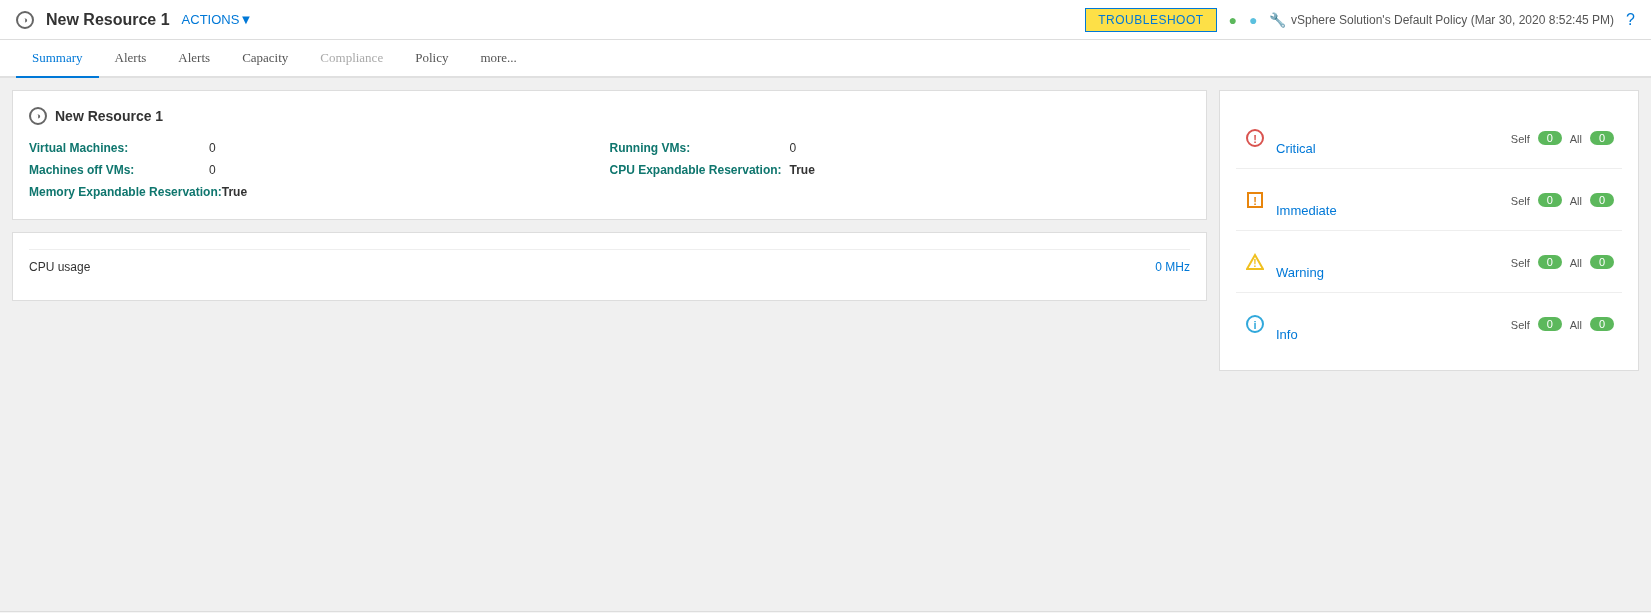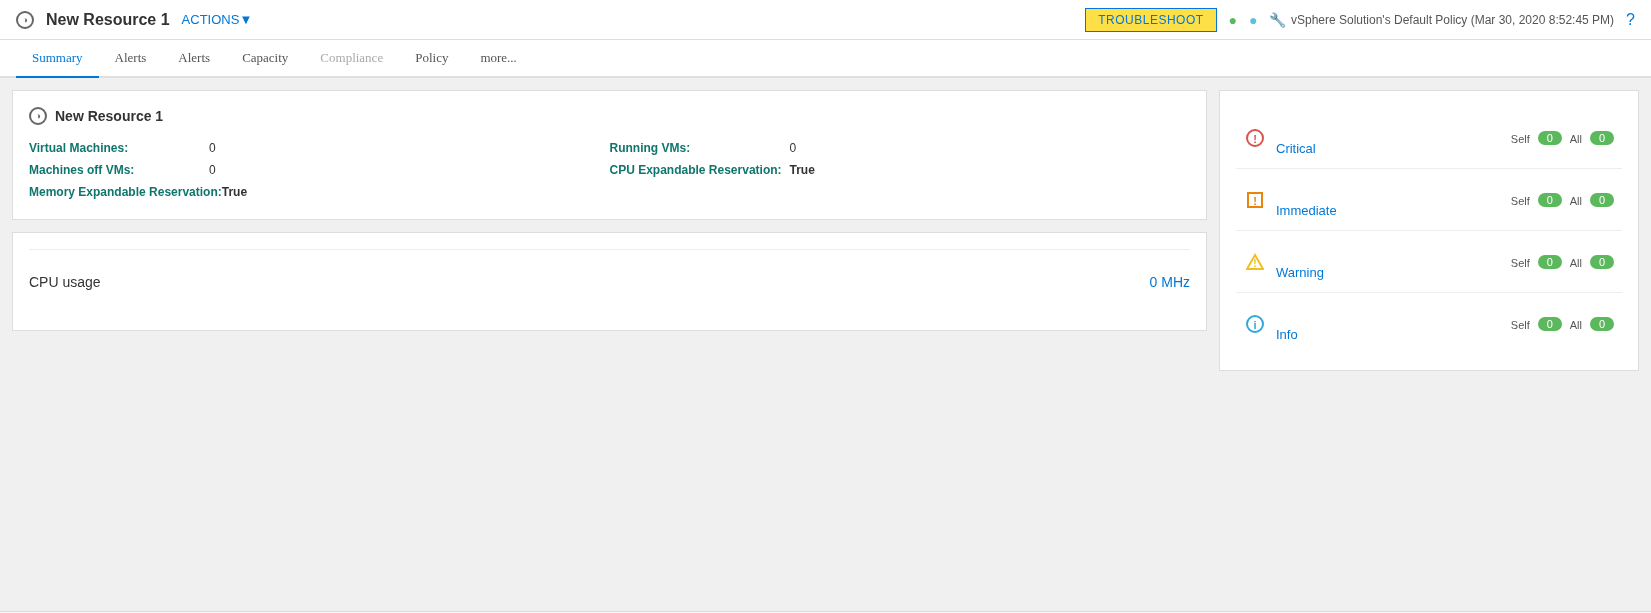--- a/index.html
+++ b/index.html
@@ -174,23 +174,23 @@
     }
     .info-value.bold {
       font-weight: bold;
     }
 
     
     .util-row {
       display: flex;
       align-items: center;
       justify-content: space-between;
-      padding: 24px 0;
+      padding: 10px 0;
       border-top: 4px solid #000000;
-      font-size: 14px;
+      font-size: 12px;
     }
     .util-row:first-child {
       border-top: 1px solid #eee;
     }
     .util-value {
       color: #0078d7;
     }
 
     
     .alert-row {

